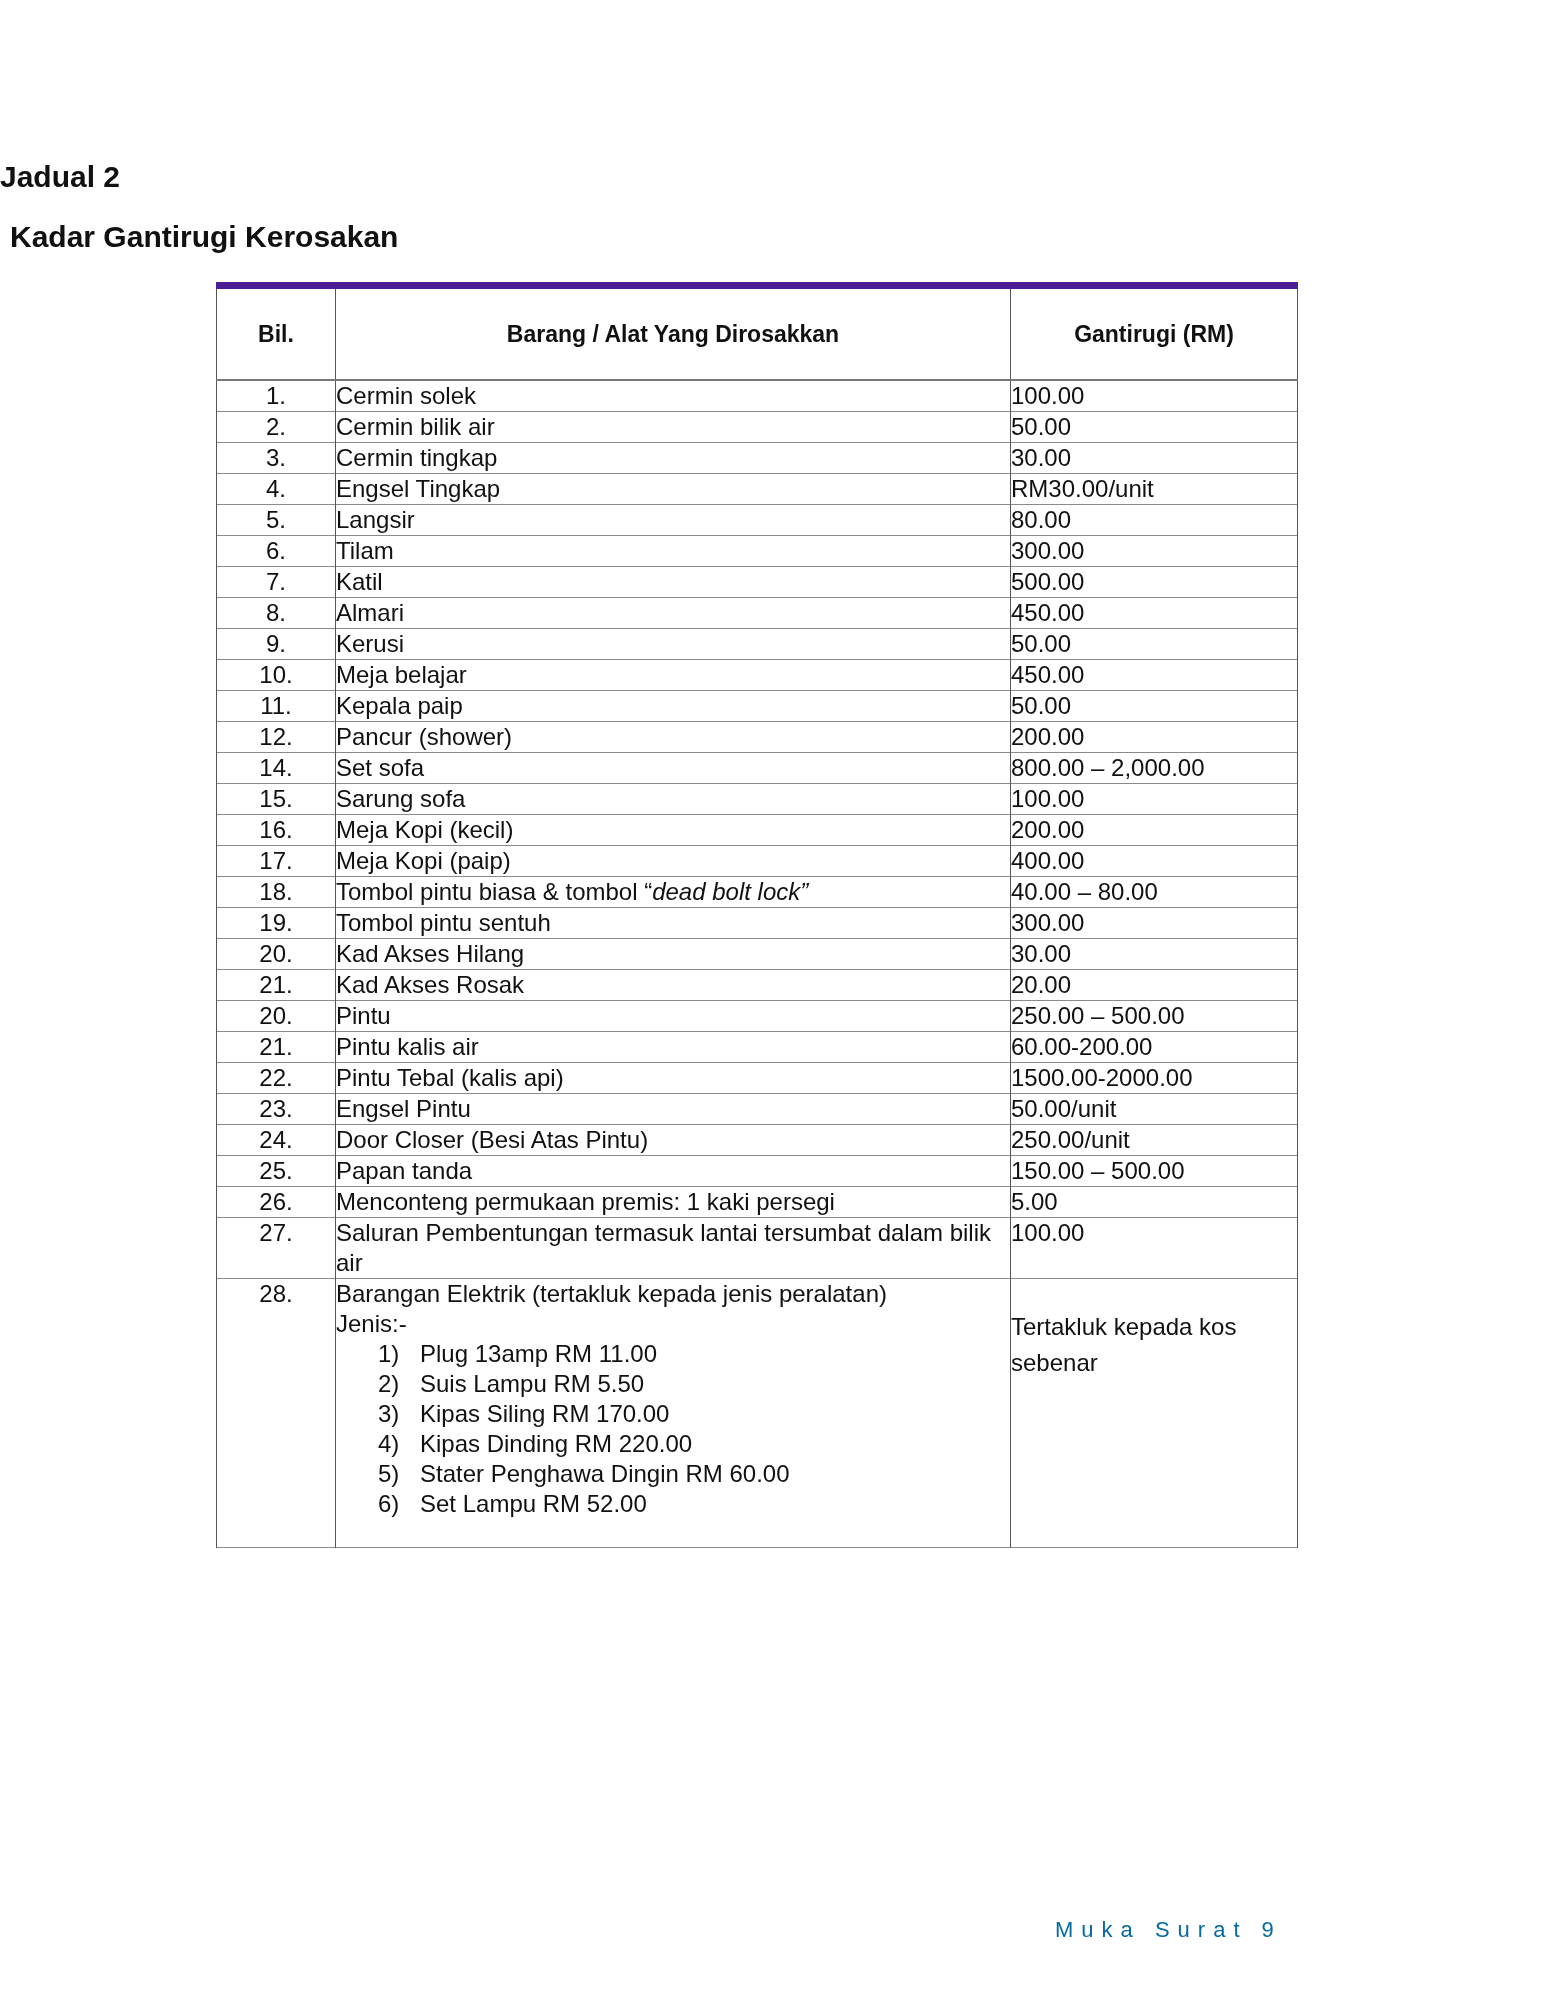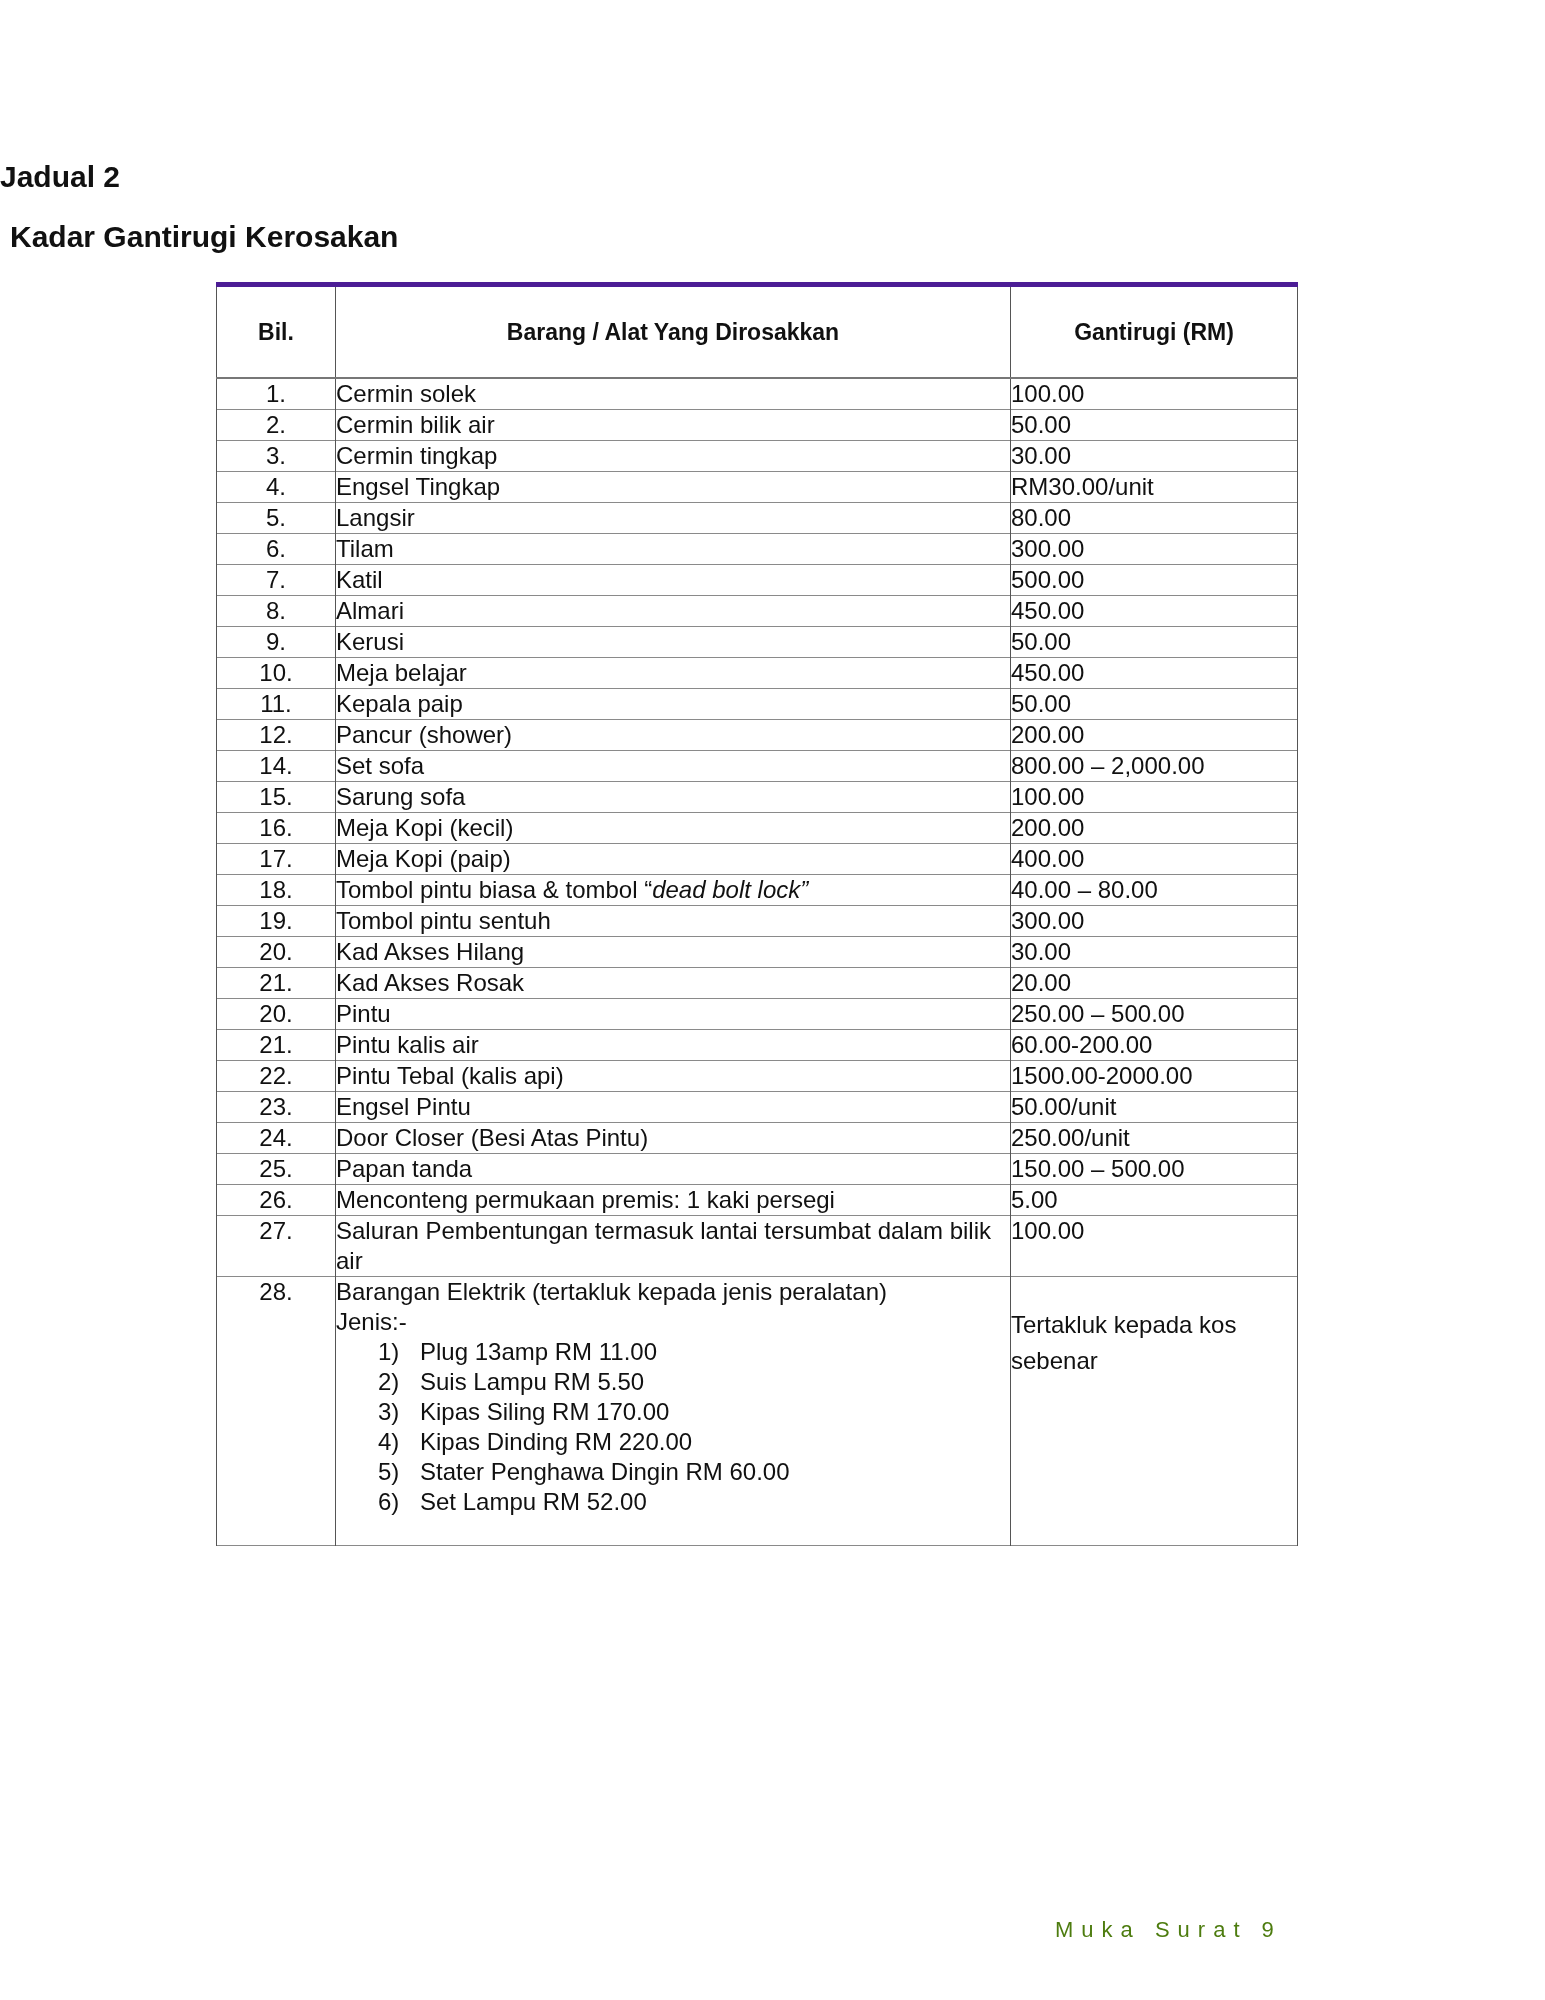--- a/index.html
+++ b/index.html
@@ -19,35 +19,35 @@
       font-size: 24px;
     }
     table.dmg col.c1 { width: 119px; }
     table.dmg col.c2 { width: 675px; }
     table.dmg col.c3 { width: 287px; }
     table.dmg th, table.dmg td {
       border-left: 1.5px solid #555; border-right: 1.5px solid #555;
       padding: 0; vertical-align: top; line-height: 30px;
     }
     table.dmg tr { border-bottom: 1.5px solid #8a8a8a; }
-    table.dmg thead tr { border-top: 5px solid #4c1d95; border-bottom: 2px solid #777; padding-left: 44px; }
+    table.dmg thead tr { border-top: 7px solid #4c1d95; border-bottom: 2px solid #777; padding-left: 44px; }
     table.dmg thead th {
       height: 90px; vertical-align: middle; font-size: 23px; font-weight: bold;
     }
     td.num { text-align: center; }
     td.item { padding-left: 12px; padding-right: 4px; }
     td.cost { text-align: left; }
     tr.last { border-bottom: 2px solid #555; }
     tr.last td { height: 268px; }
     .sub { display: flex; padding-left: 42px; }
     .sub .n { width: 42px; text-align: left; }
     .cost-note { padding-top: 30px; line-height: 36px; }
     .footer {
       position: absolute; left: 1055px; top: 1917px;
-      font-size: 22px; letter-spacing: 8px; color: #4d7c0f;
+      font-size: 22px; letter-spacing: 8px; color: #0369a1;
     }
     i { font-style: italic; }
   </style>
 </head>
 <body>
 
 <div class="title" id="t1">Jadual 2</div>
 <div class="title" id="t2">Kadar Gantirugi Kerosakan</div>
 
 <table class="dmg">

